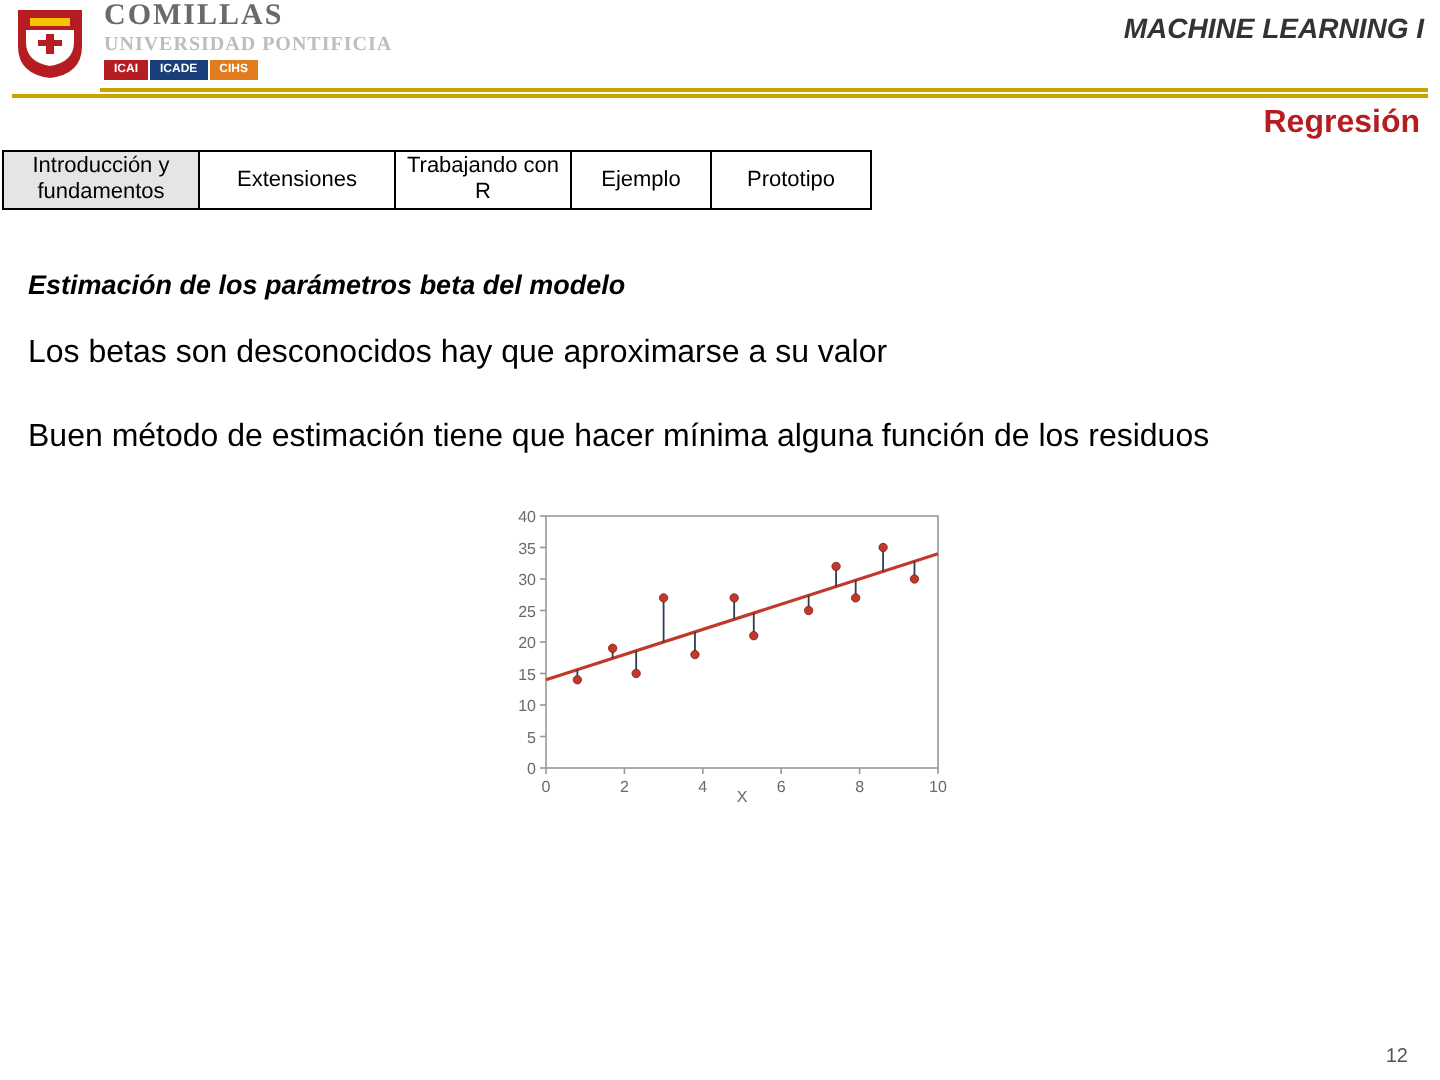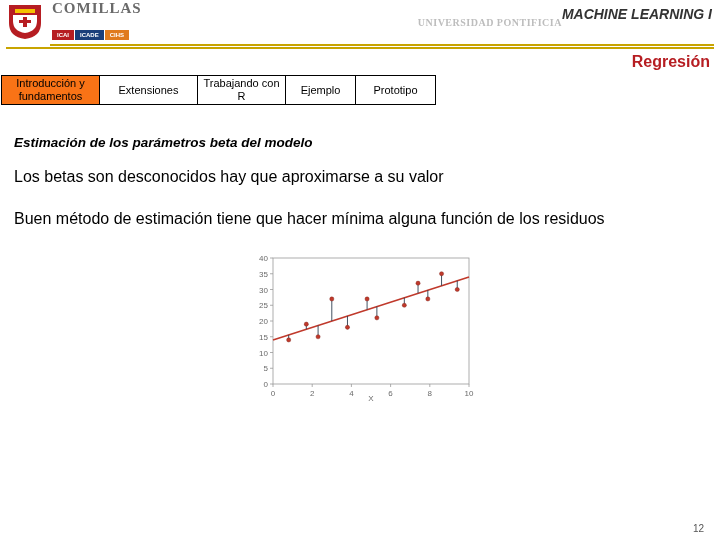--- a/index.html
+++ b/index.html
@@ -26,21 +26,21 @@
     margin-right: 6px;
   }
   .uni-block { flex: 1; }
   .uni-name {
     font-size: 15px;
     font-weight: bold;
     letter-spacing: 1px;
     color: #6a6a6a;
     font-family: Georgia, 'Times New Roman', serif;
   }
-  .uni-name .light { color: #bdbdbd; font-size: 10px; letter-spacing: 0.5px; text-align: right; }
+  .uni-name .light { color: #bdbdbd; font-size: 10px; letter-spacing: 0.5px; }
   .bars { display: flex; gap: 1px; margin-top: 2px; }
   .bar { height: 10px; display: inline-flex; align-items: center; justify-content: center; font-size: 6px; color: #fff; font-weight: bold; padding: 0 5px; }
   .bar.red { background: #b61d22; }
   .bar.blue { background: #1a3e7a; }
   .bar.orange { background: #e07b1e; }
   .course-title {
     font-size: 14px;
     font-weight: bold;
     font-style: italic;
     color: #333;
@@ -65,21 +65,21 @@
     font-size: 11px;
     line-height: 1.15;
     text-align: center;
     padding: 2px 4px;
     display: flex;
     align-items: center;
     justify-content: center;
     height: 30px;
     flex-shrink: 0;
   }
-  .tab.active { background: #f97316; }
+  .tab.active { background: #e5e5e5; }
   .tab.t0 { width: 99px; }
   .tab.t1 { width: 110px; border-left: 0; }
   .tab.t2 { width: 98px; border-left: 0; }
   .tab.t3 { width: 88px; border-left: 0; }
   .tab.t4 { width: 70px; border-left: 0; }
   .tab.t5 { width: 80px; border-left: 0; }
   .tab.t6 { width: 80px; border-left: 0; }
   .content { padding: 14px 14px 0 14px; }
   .subhead { font-weight: bold; font-size: 13.5px; margin: 16px 0 18px 0; font-style: italic; }
   .para { font-size: 16px; margin-bottom: 24px; color: #000; }

